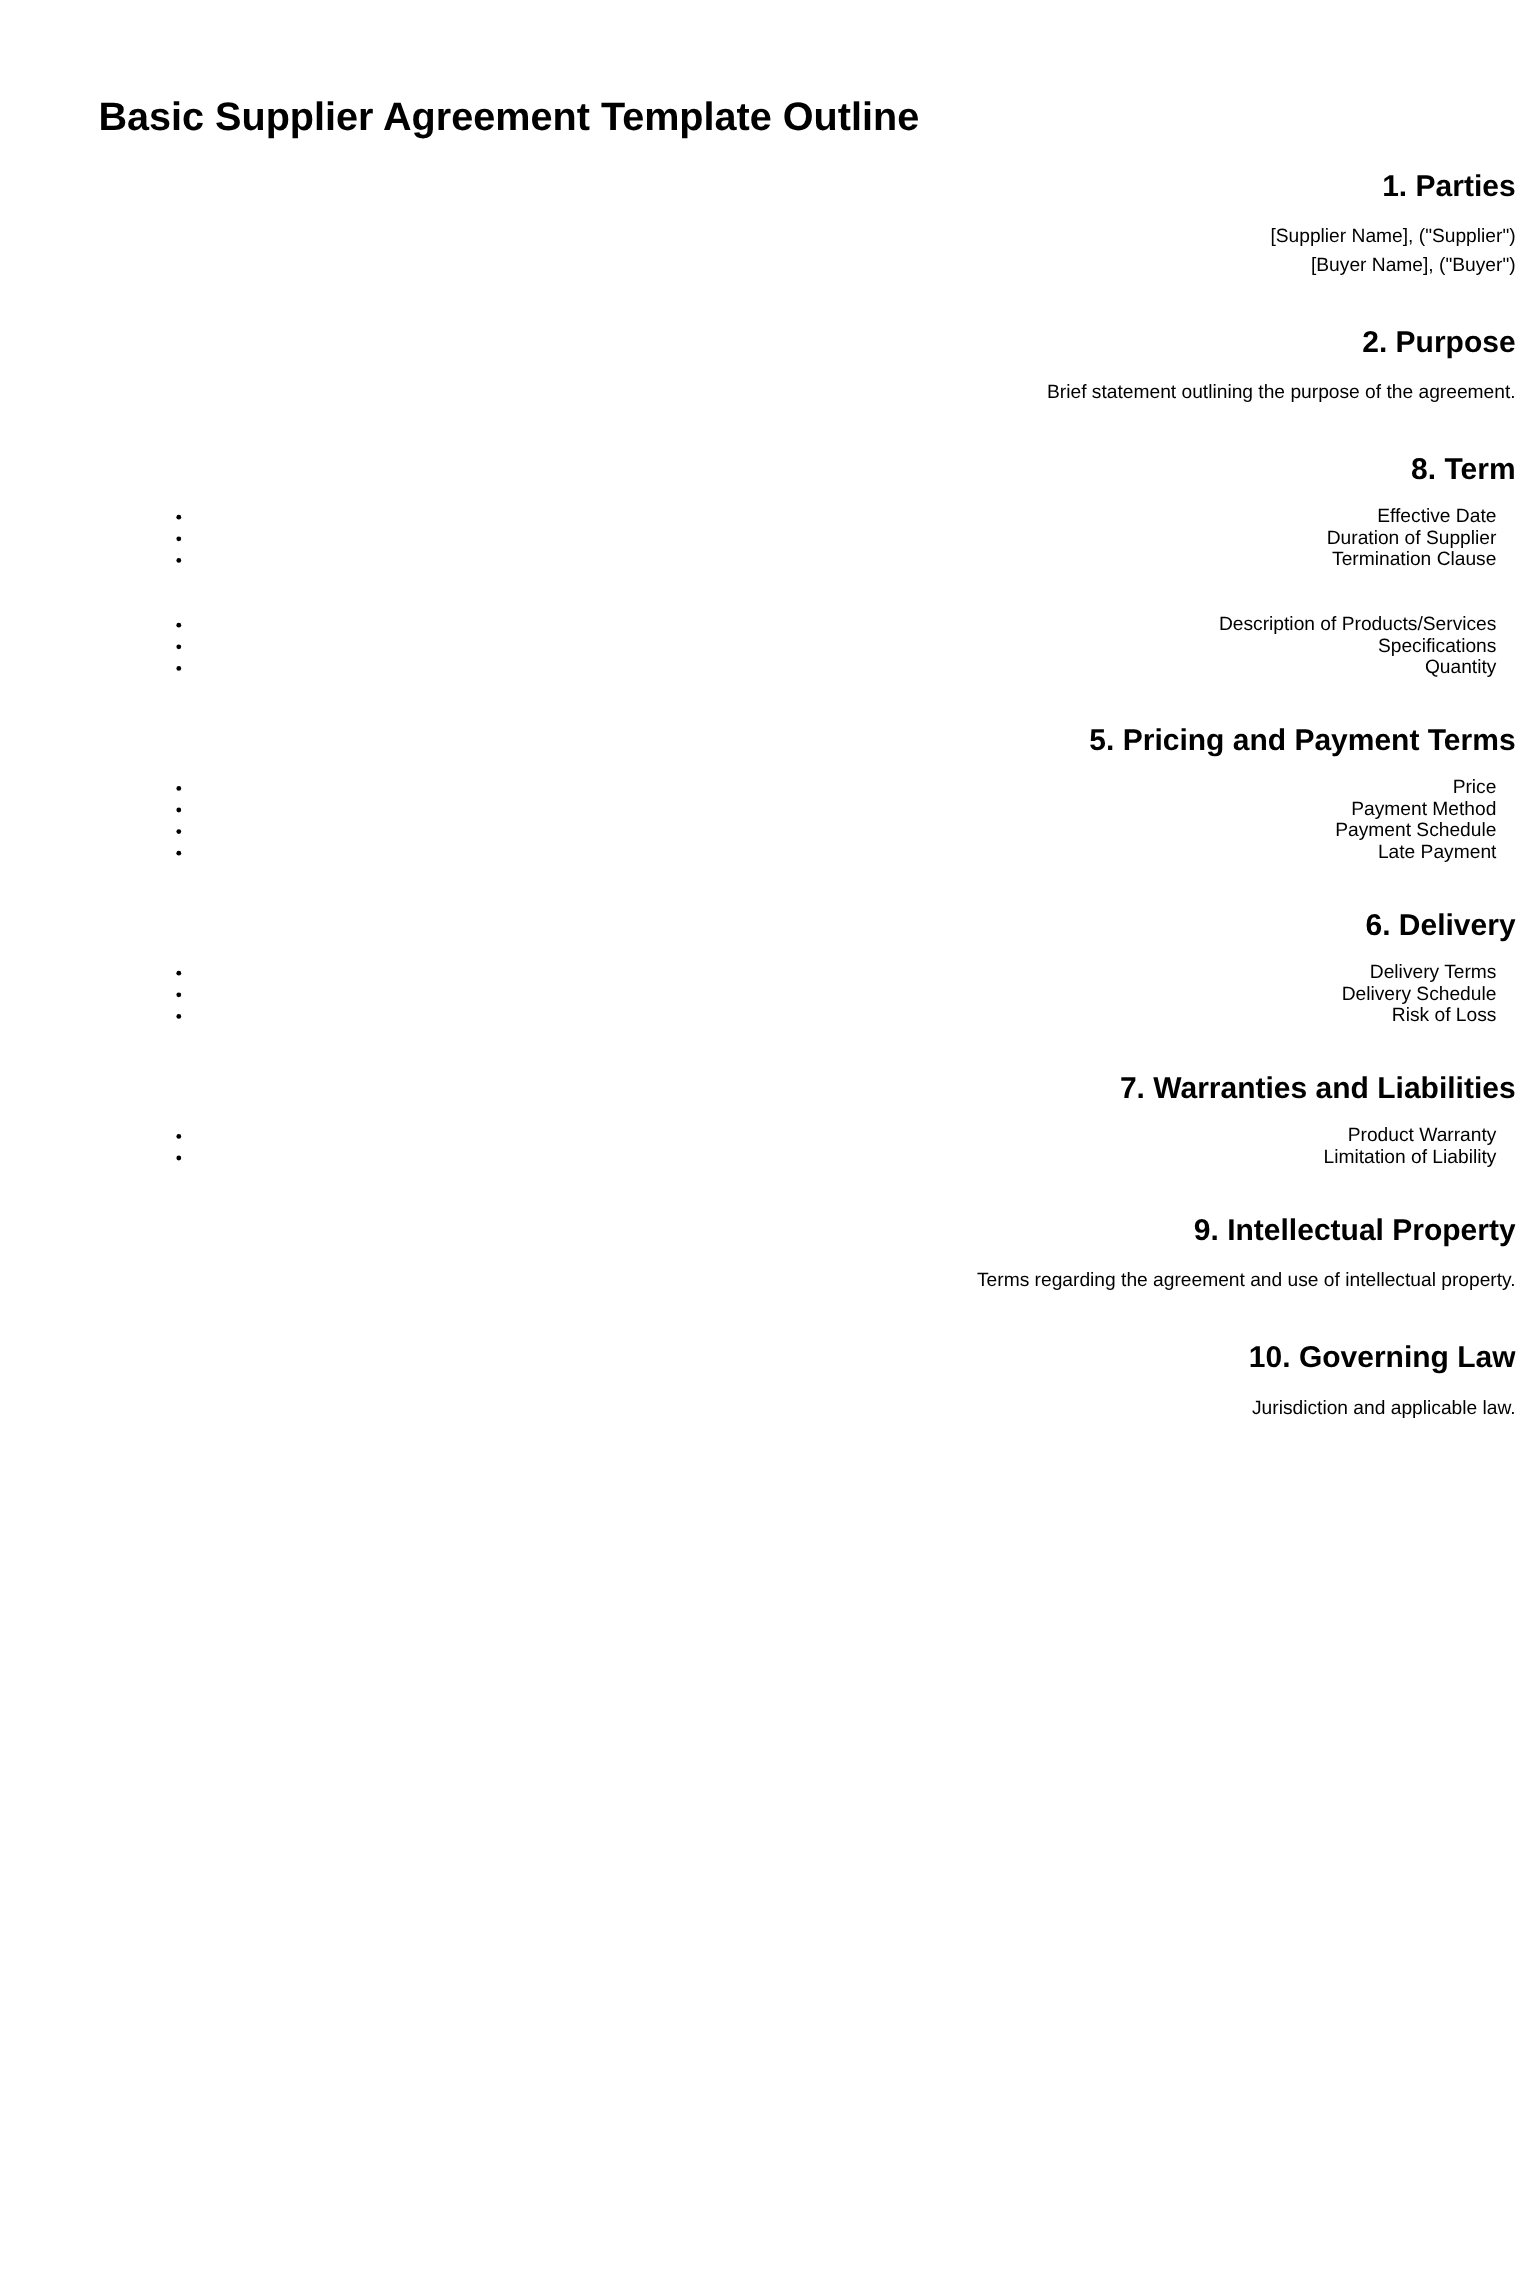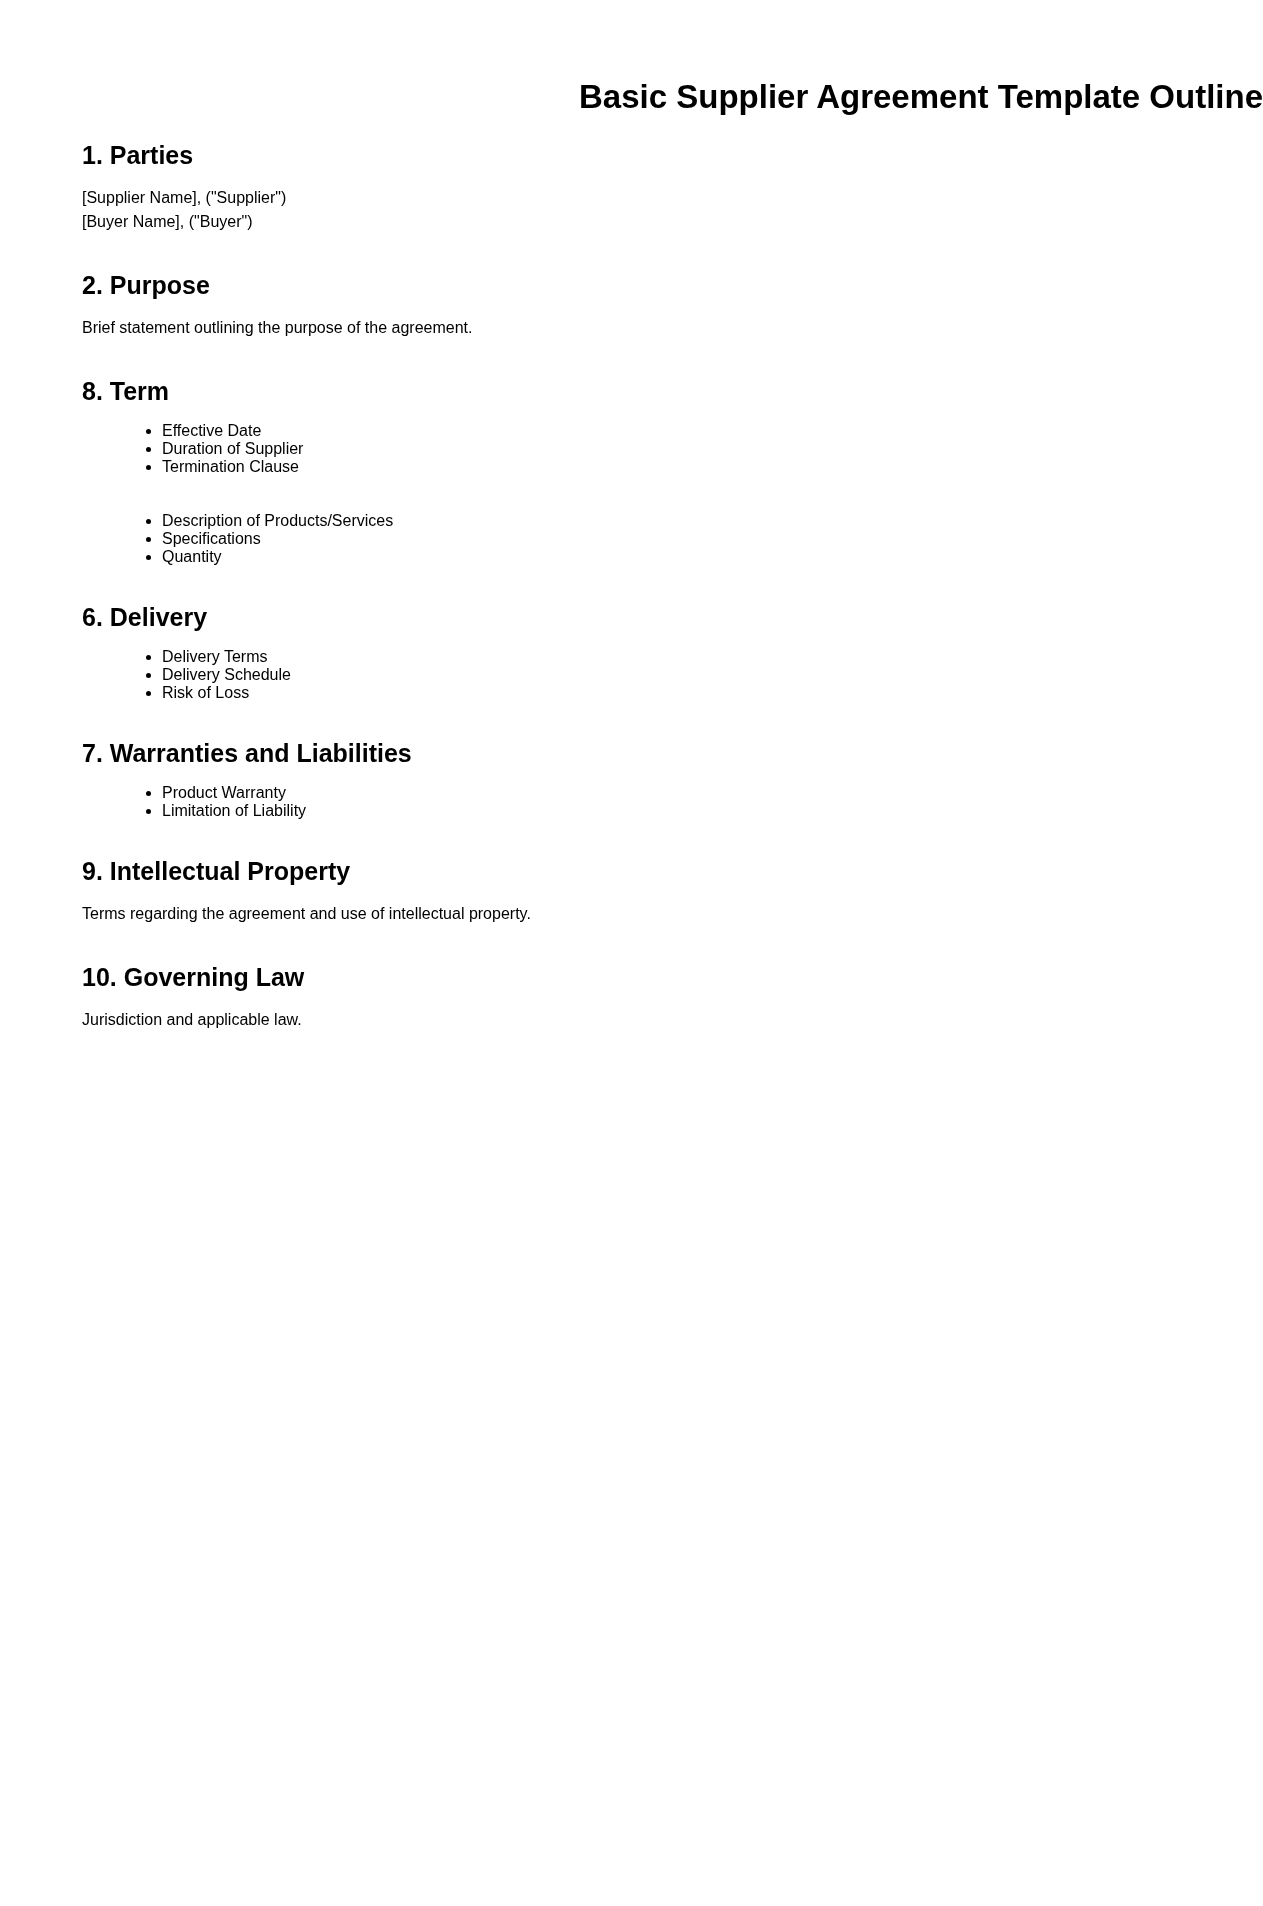--- a/index.html
+++ b/index.html
@@ -1,20 +1,20 @@
 <!DOCTYPE html>
 <html><head>
 <meta charset="utf-8">
 <style>
   html,body{margin:0;padding:0;background:#ffffff;}
   body{font-family:"Liberation Sans",sans-serif;color:#000;width:1263px;min-height:1906px;}
   .page{padding:78px 0 0 82px;}
-  h1{font-size:33px;font-weight:bold;margin:0 0 24px 0;line-height:38px;text-align:right;}
+  h1{font-size:33px;font-weight:bold;margin:0 0 24px 0;line-height:38px;}
   h2{font-size:25px;font-weight:bold;margin:0 0 16px 0;line-height:30px;}
-  .section{margin-bottom:36px;}
+  .section{margin-bottom:36px;text-align:right;}
   p{font-size:16px;line-height:24px;margin:0;}
   ul{margin:16px;padding-left:64px;font-size:16px;line-height:18px;}
   li{margin:0;}
 </style>
 </head>
 <body>
 
 <div class="page">
   <h1>Basic Supplier Agreement Template Outline</h1>
 
@@ -39,20 +39,29 @@
   </div>
 
   <div class="section">
     <ul>
       <li>Description of Products/Services</li>
       <li>Specifications</li>
       <li>Quantity</li>
     </ul>
   </div>
 
+  <div class="section">
+    <h2>5. Pricing and Payment Terms</h2>
+    <ul>
+      <li>Price</li>
+      <li>Payment Method</li>
+      <li>Payment Schedule</li>
+      <li>Late Payment</li>
+    </ul>
+  </div>
 
   <div class="section">
     <h2>6. Delivery</h2>
     <ul>
       <li>Delivery Terms</li>
       <li>Delivery Schedule</li>
       <li>Risk of Loss</li>
     </ul>
   </div>
 

